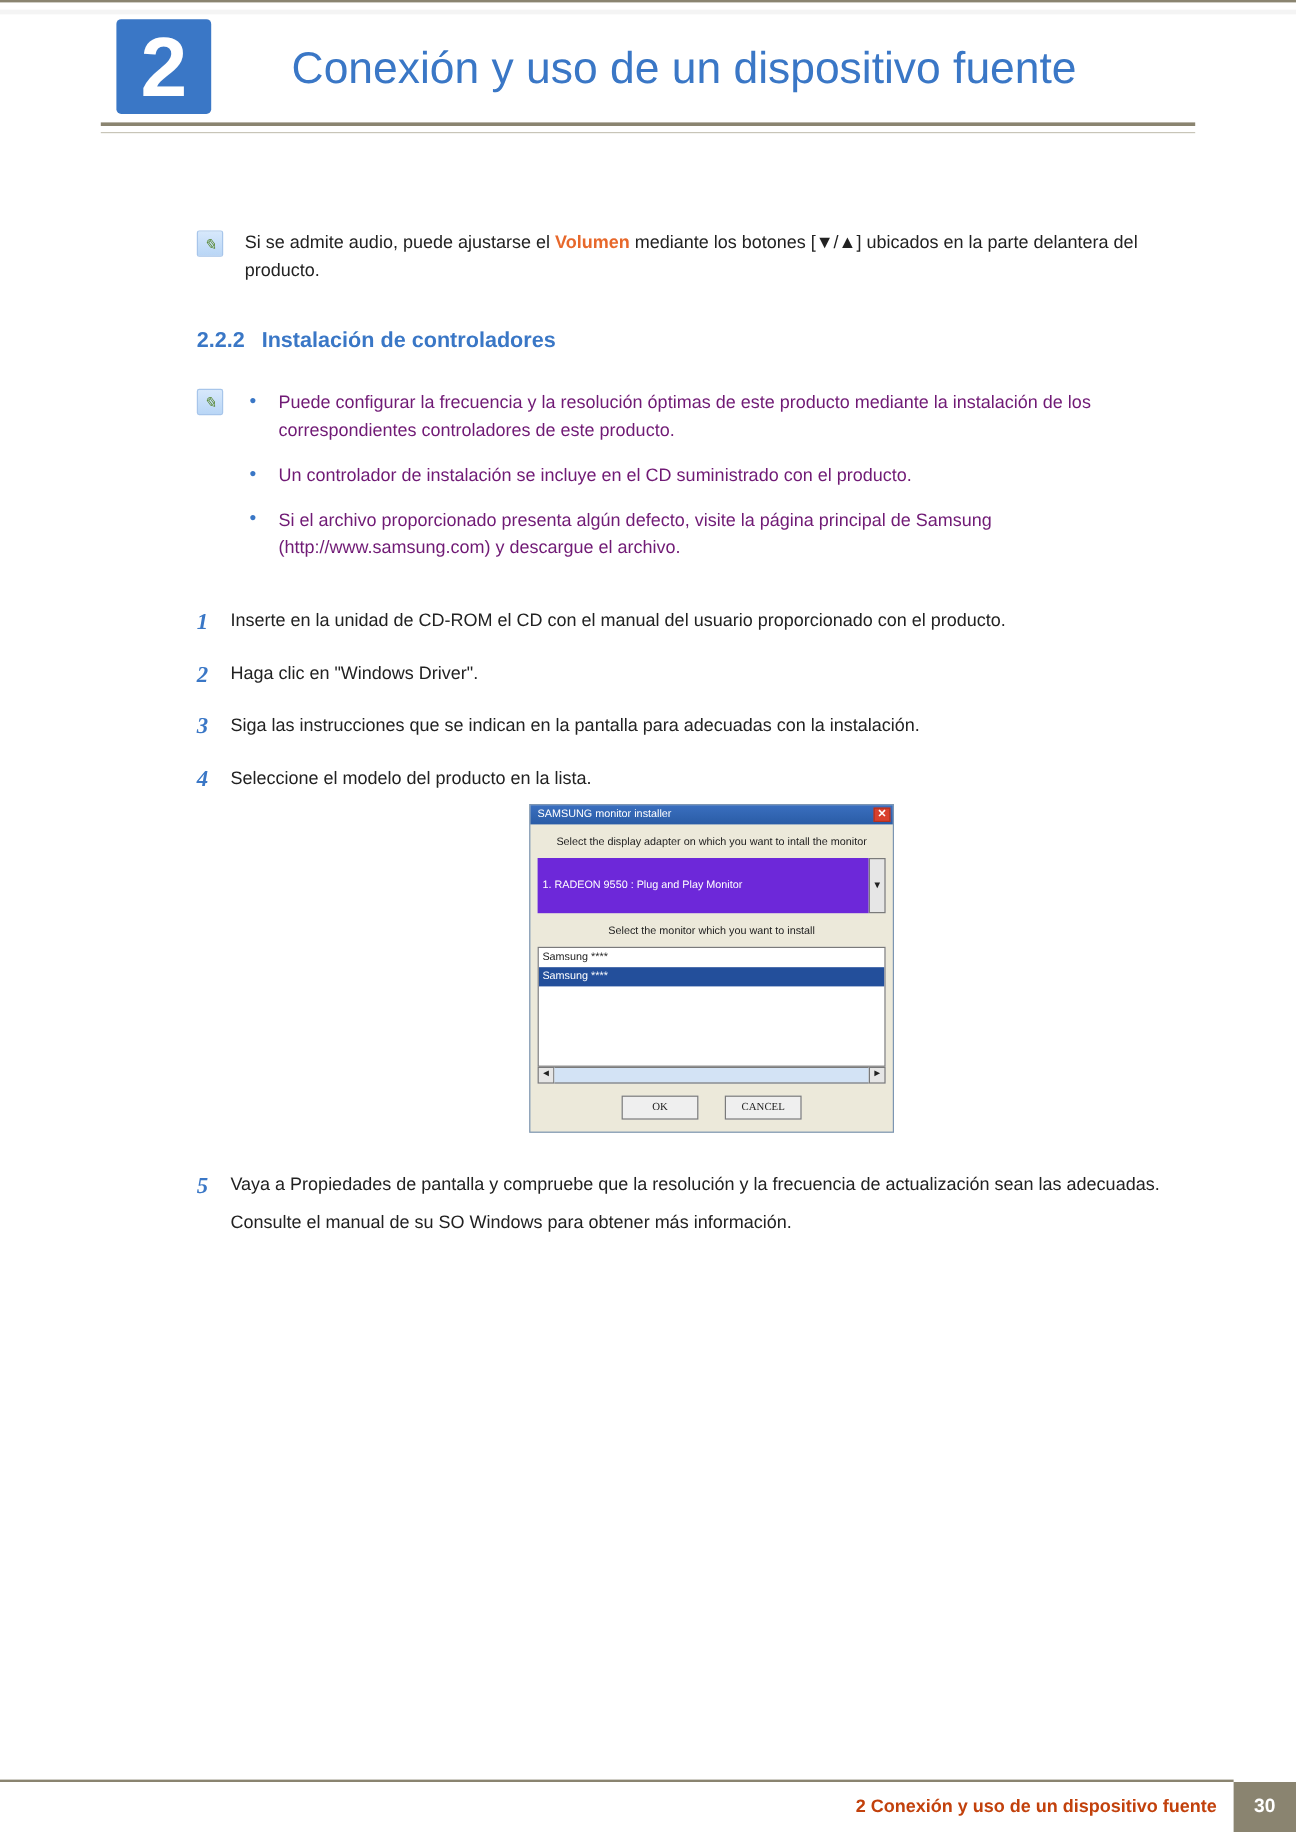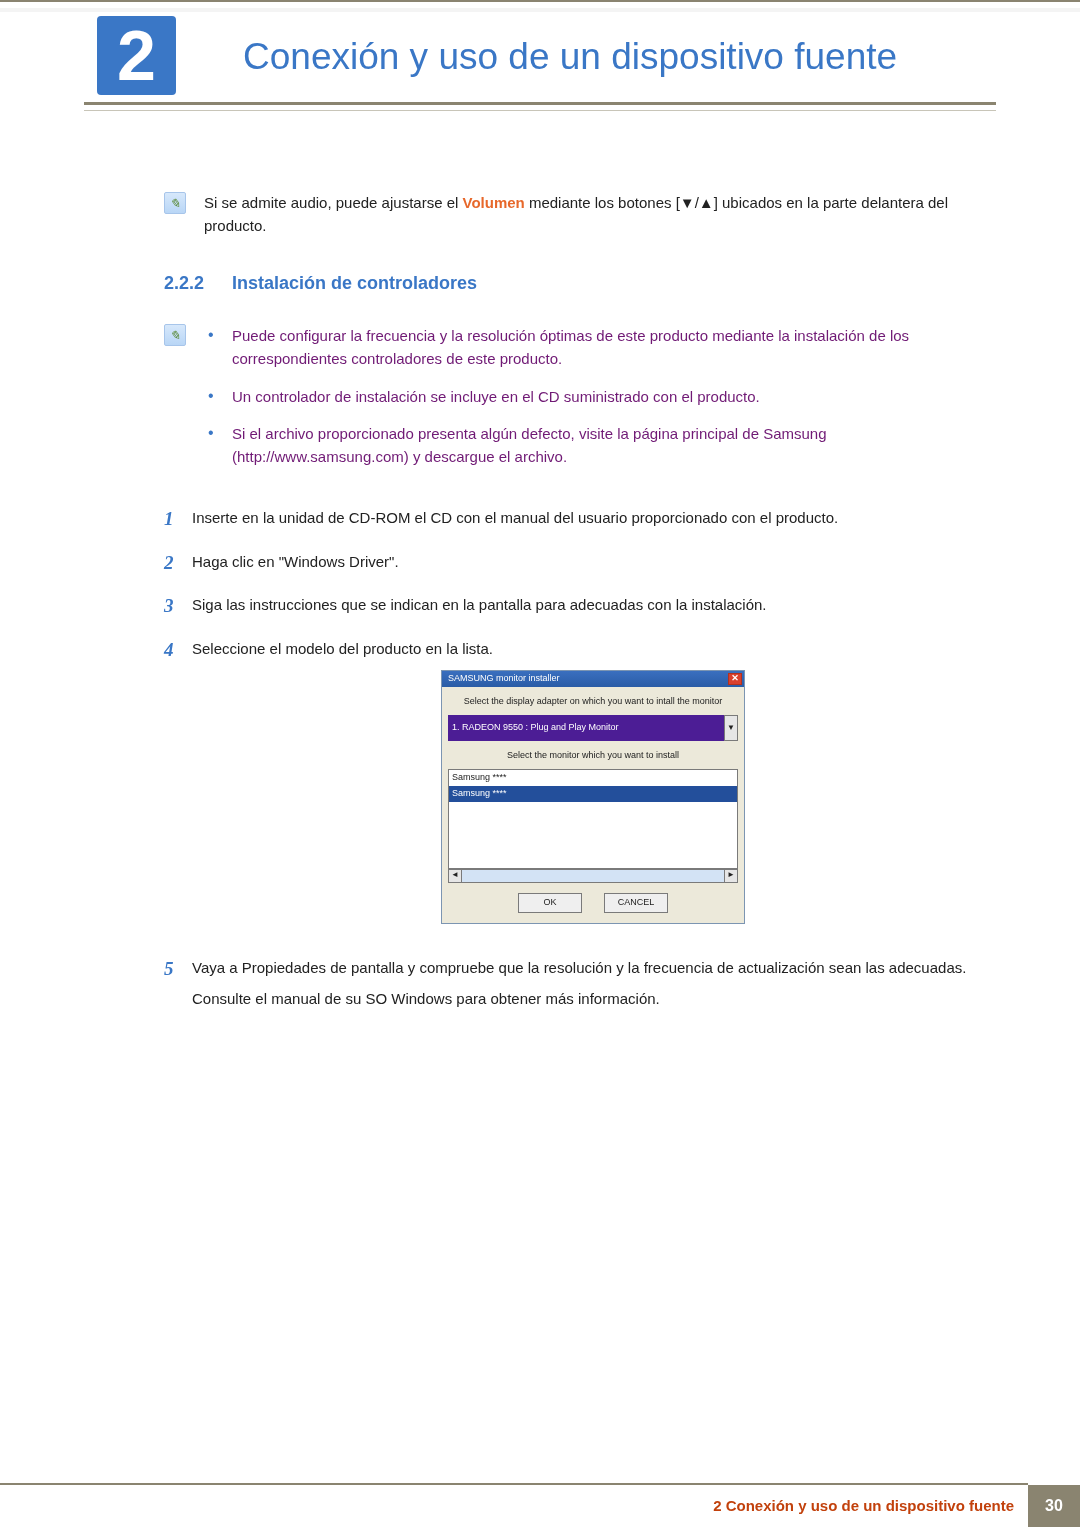--- a/index.html
+++ b/index.html
@@ -74,21 +74,21 @@
   }
   .note-text { flex:1; line-height: 1.5; color:#222;}
   .note-text .hl { color:#e7682b; font-weight:700;}
 
   .subsection {
     color: #3a77c6;
     font-size: 18px;
     font-weight: 700;
     margin-bottom: 30px;
   }
-  .subsection .num { margin-right: 28px; }
+  .subsection .num { margin-right: 14px; }
 
   .bullets-wrap {
     display:flex;
     margin-bottom: 22px;
   }
   .bullets-icon-col { width: 40px; flex-shrink:0;}
   .bullets {
     list-style: none;
     flex:1;
   }
@@ -149,22 +149,22 @@
     font-size:9px; font-weight:700;
     border:1px solid #b3311f;
   }
   .dialog .dbody { padding: 8px 6px 10px 6px;}
   .dbody .lbl { text-align:center; margin-bottom:6px;}
   .dbody .combo {
     display:flex; align-items:stretch;
     margin-bottom:8px;
   }
   .dbody .combo .ctext {
-    flex:1; background:#4c1d95; color:#fff;
-    padding:6px 4px;
+    flex:1; background:#6d28d9; color:#fff;
+    padding:16px 4px;
   }
   .dbody .combo .cbtn {
     width:14px; background:#e6e6e6; border:1px solid #7a7a7a;
     display:flex;align-items:center;justify-content:center;
     font-size:8px;
   }
   .dbody .listbox {
     height: 100px;
     background:#fff;
     border:1px solid #7a7a7a;
@@ -180,20 +180,21 @@
   .dbody .hscroll .sbtn {
     width:14px; height:14px; background:#e6e6e6; border:1px solid #7a7a7a;
     display:flex;align-items:center;justify-content:center;font-size:8px;
   }
   .dbody .hscroll .strack { flex:1; background:#d3e3f5; border-top:1px solid #7a7a7a; border-bottom:1px solid #7a7a7a;}
   .dbody .btnrow { display:flex; justify-content:center; gap:22px; margin-top:10px;}
   .dbody .dlgbtn {
     width: 64px; padding:2px 0; text-align:center;
     background:#efefef; border:1px solid #7a7a7a;
     font-size:9px;
+    font-family:Liberation Serif, serif;
   }
 
   
   .footer {
     position:absolute;
     left:0; right:0; bottom:0;
     display:flex; justify-content:flex-end; align-items:stretch;
     height: 42px;
   }
   .footer .ftext {

